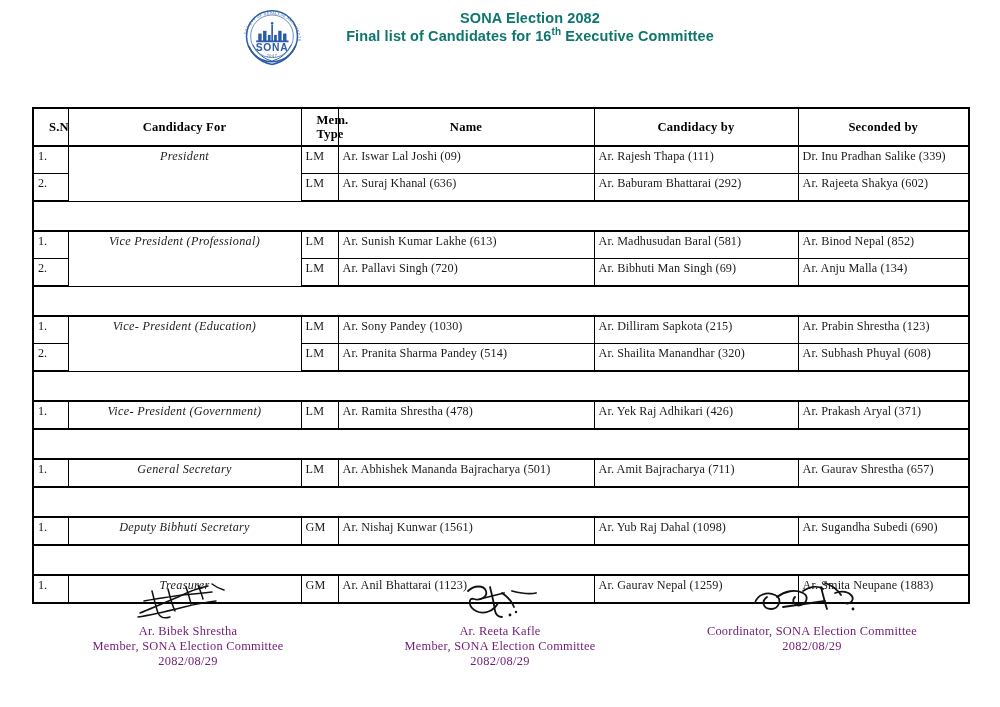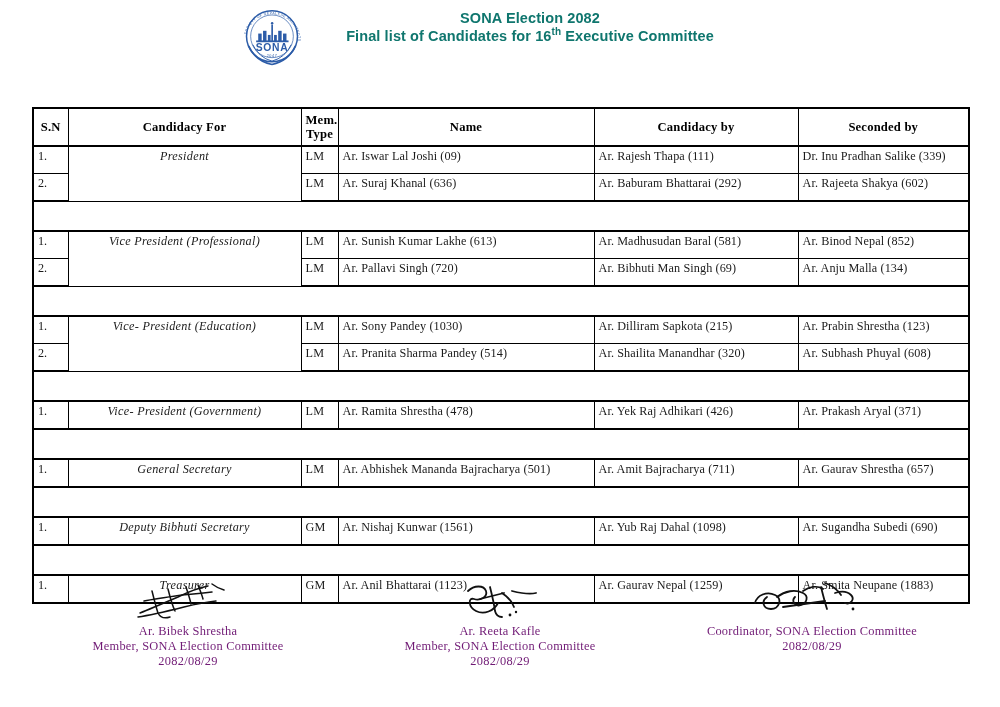--- a/index.html
+++ b/index.html
@@ -84,21 +84,21 @@
     font-family: "Liberation Serif", serif;
     font-weight: normal;
     color: #1a1a1a;
   }
   table.cand th {
     font-weight: bold;
     text-align: center;
     vertical-align: middle;
     font-size: 12.6px;
     height: 32px;
-    padding: 2px 4px;
+    padding: 2px 15px;
     color: #000;
     letter-spacing: .2px;
   }
   th.h-sn, th.h-mem { letter-spacing: 0; }
 
   td.sn {
     text-align: left;
     padding-left: 5px;
     font-size: 12px;
   }

